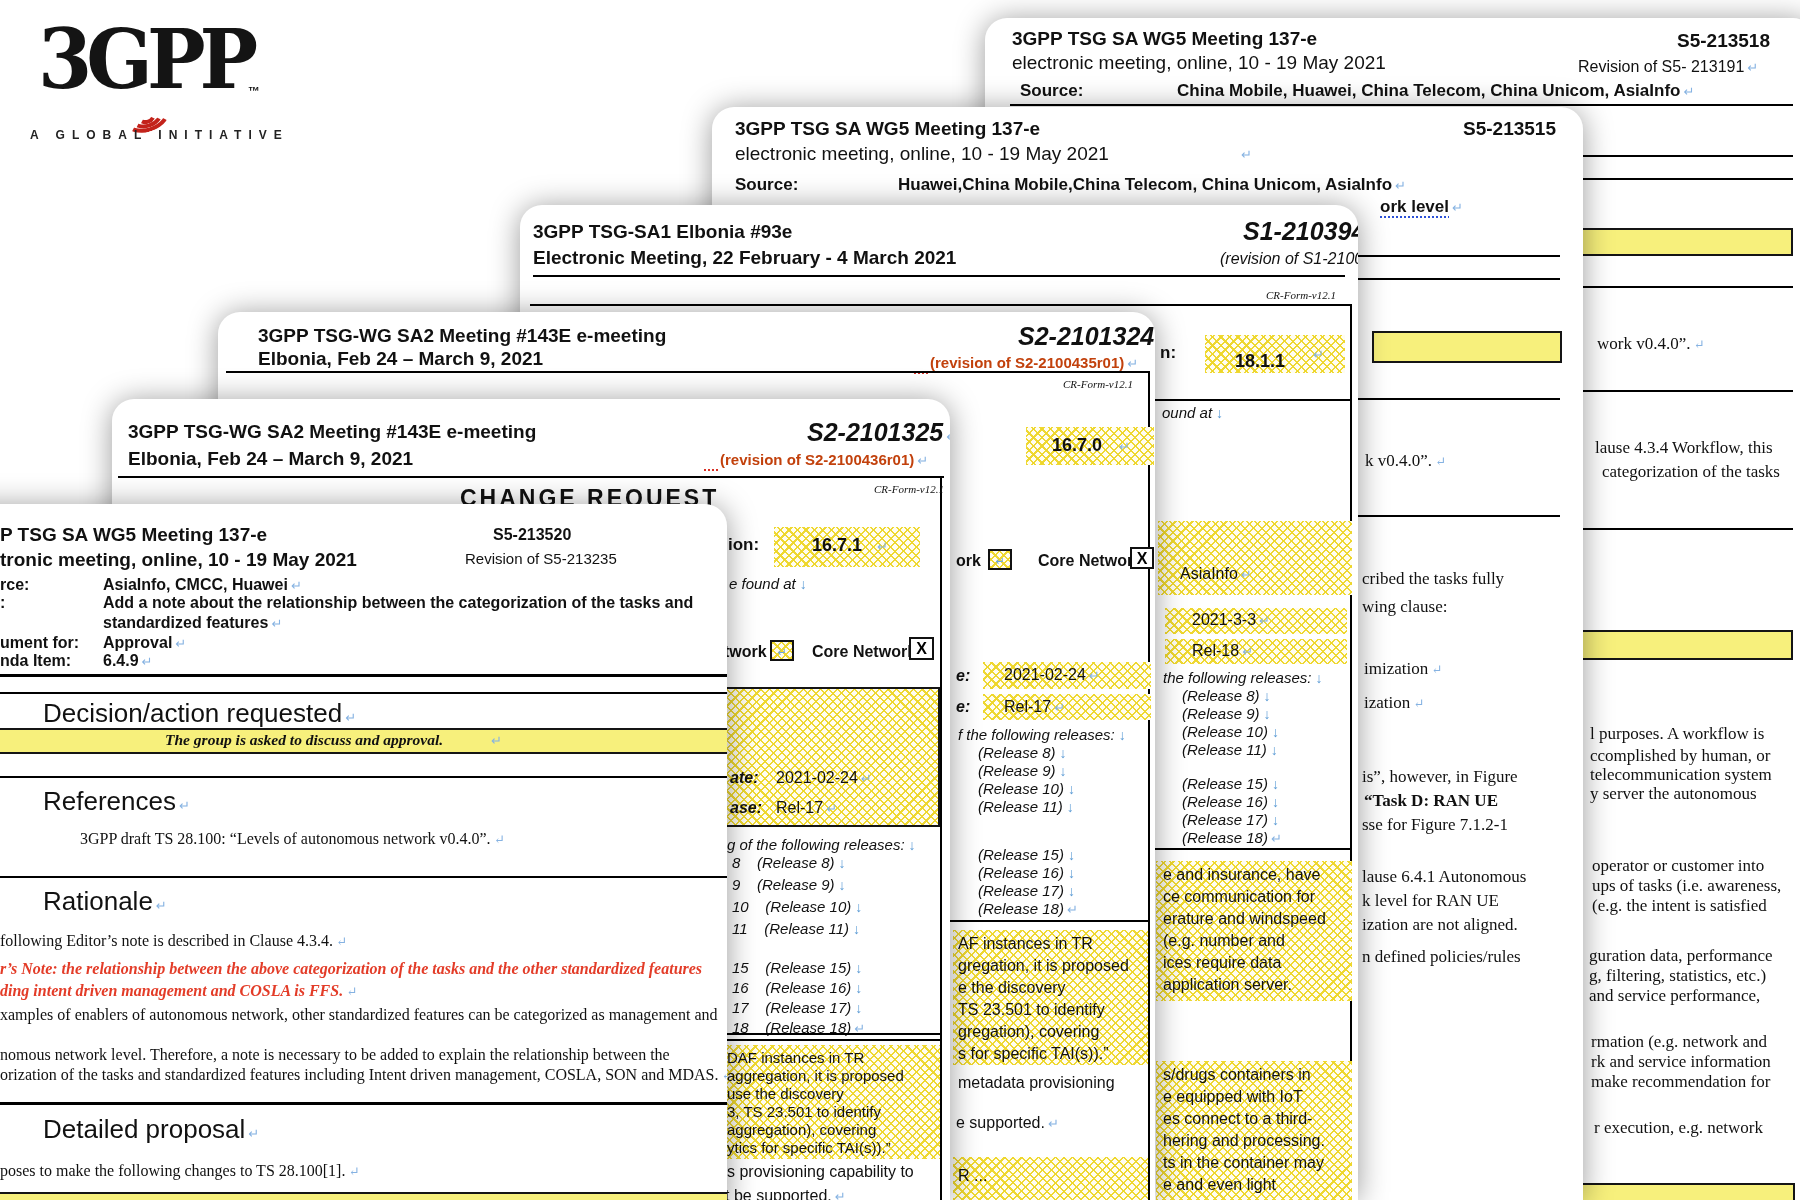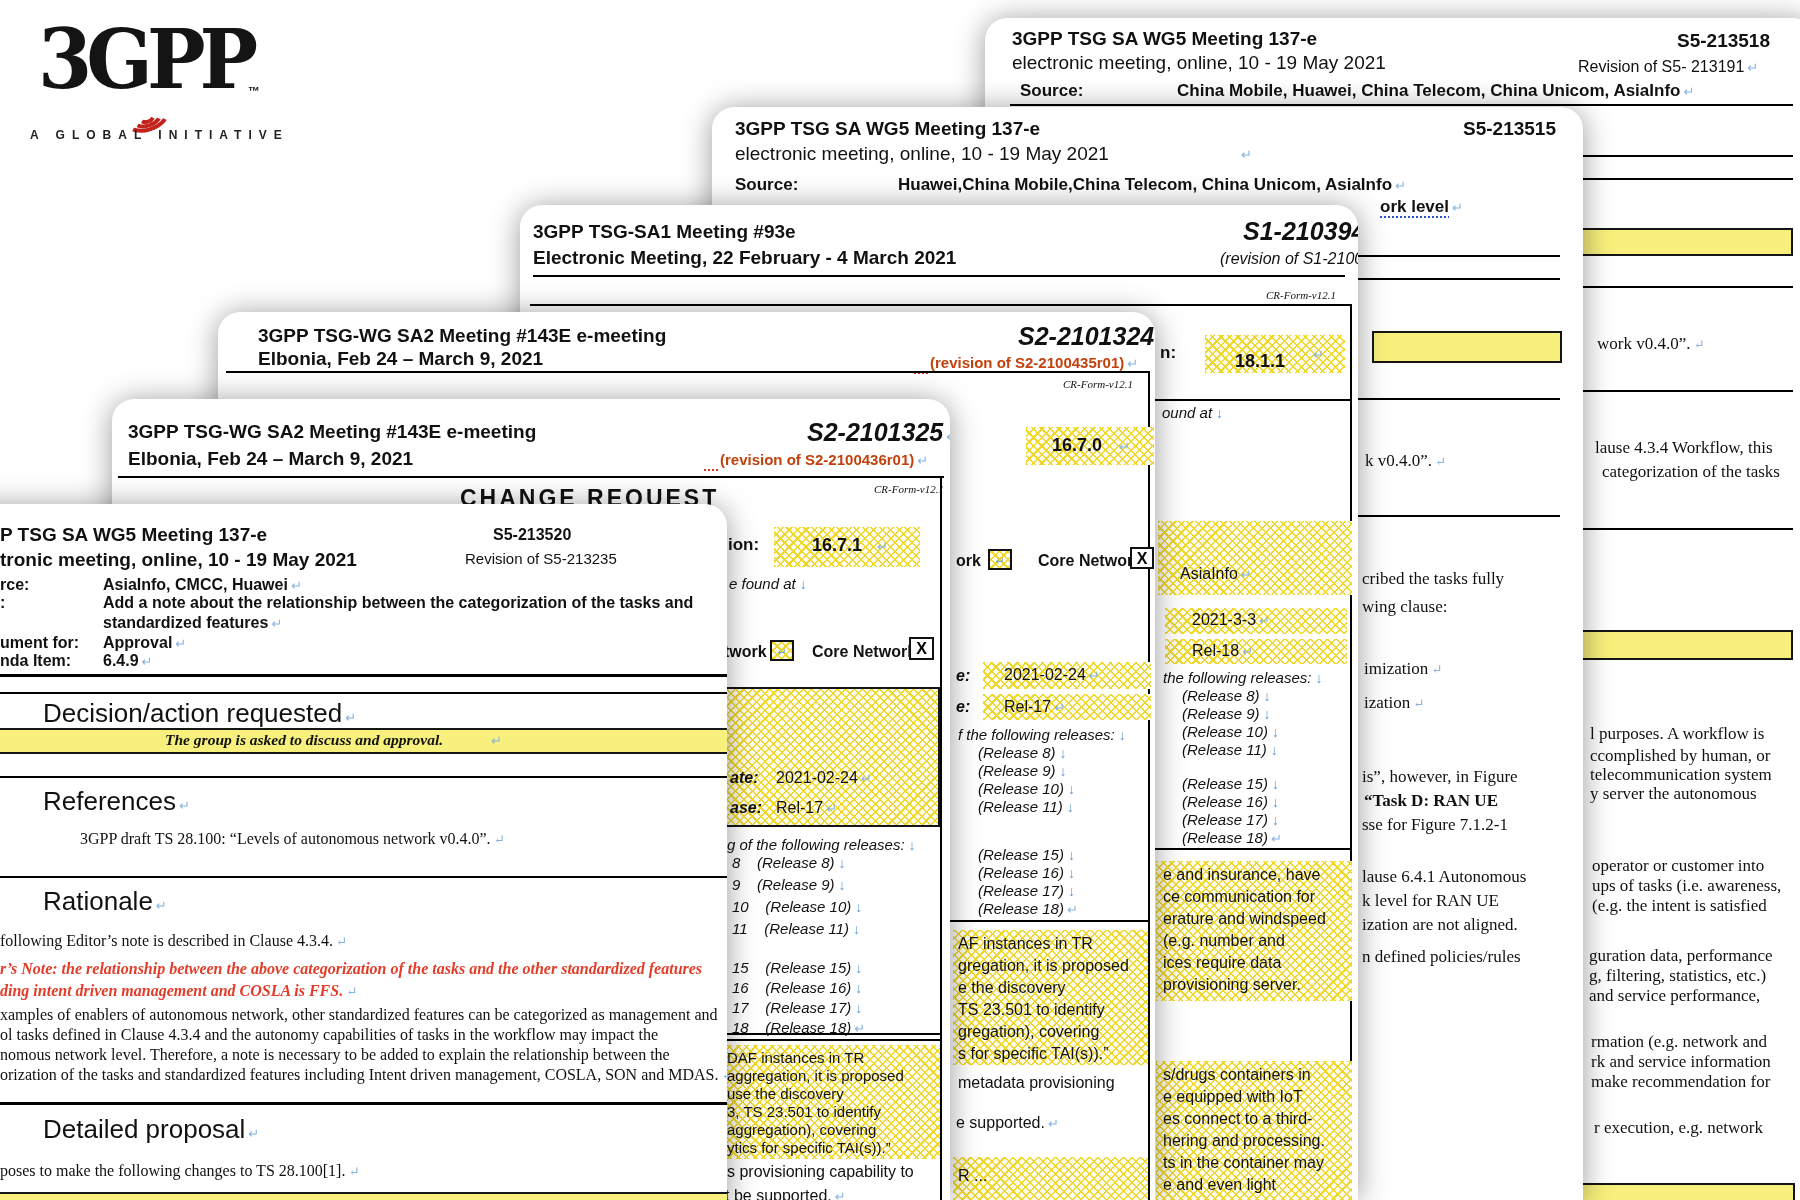--- a/index.html
+++ b/index.html
@@ -93,21 +93,21 @@
     <span class="t serif h17" style="left:650px;top:660px">is”, however, in Figure</span>
     <span class="t serif h17 b" style="left:652px;top:684px">“Task D: RAN UE</span>
     <span class="t serif h17" style="left:650px;top:708px">sse for Figure 7.1.2-1</span>
     <span class="t serif h17" style="left:650px;top:760px">lause 6.4.1 Autonomous</span>
     <span class="t serif h17" style="left:650px;top:784px">k level for RAN UE</span>
     <span class="t serif h17" style="left:650px;top:808px">ization are not aligned.</span>
     <span class="t serif h17" style="left:650px;top:840px">n defined policies/rules</span>
   </div>
 
   <div class="card" style="left:520px;top:205px;width:838px;height:995px;z-index:3">
-    <span class="t sans b h19" style="left:13px;top:16px">3GPP TSG-SA1 Meeting #93e</span>
+    <span class="t sans b h19" style="left:13px;top:16px">3GPP TSG-SA1 Elbonia #93e</span>
     <span class="t sans b h19" style="left:13px;top:42px">Electronic Meeting, 22 February - 4 March 2021</span>
     <span class="t sans doc-num pi" style="left:723px;top:12px">S1-210394</span>
     <span class="t sans i h16 pi" style="left:700px;top:45px">(revision of S1-210039)</span>
     <div class="rule" style="left:13px;top:70px;width:812px"></div>
     <span class="t serif i" style="left:746px;top:84px;font-size:11px">CR-Form-v12.1</span>
     <div class="rule" style="left:10px;top:99px;width:822px"></div>
     <div class="vrule" style="left:830px;top:99px;height:896px"></div>
     <div class="rule" style="left:10px;top:194px;width:822px"></div>
     <span class="t sans b h17" style="left:640px;top:138px">n:</span>
     <div class="xh" style="left:685px;top:130px;width:140px;height:38px"></div>
@@ -129,21 +129,21 @@
     <span class="t sans i h15 ar" style="left:662px;top:588px">(Release 16)</span>
     <span class="t sans i h15 ar" style="left:662px;top:606px">(Release 17)</span>
     <span class="t sans i h15 pi" style="left:662px;top:624px">(Release 18)</span>
     <div class="rule" style="left:600px;top:643px;width:232px"></div>
     <div class="xh" style="left:636px;top:656px;width:196px;height:140px"></div>
     <span class="t sans h16" style="left:643px;top:661px">e and insurance, have</span>
     <span class="t sans h16" style="left:643px;top:683px">ce communication for</span>
     <span class="t sans h16" style="left:643px;top:705px">erature and windspeed</span>
     <span class="t sans h16" style="left:643px;top:727px">(e.g. number and</span>
     <span class="t sans h16" style="left:643px;top:749px">ices require data</span>
-    <span class="t sans h16" style="left:643px;top:771px">provisioning server.</span>
+    <span class="t sans h16" style="left:643px;top:771px">application server.</span>
     <div class="xh" style="left:636px;top:856px;width:196px;height:139px"></div>
     <span class="t sans h16" style="left:643px;top:861px">s/drugs containers in</span>
     <span class="t sans h16" style="left:643px;top:883px">e equipped with IoT</span>
     <span class="t sans h16" style="left:643px;top:905px">es connect to a third-</span>
     <span class="t sans h16" style="left:643px;top:927px">hering and processing.</span>
     <span class="t sans h16" style="left:643px;top:949px">ts in the container may</span>
     <span class="t sans h16" style="left:643px;top:971px">e and even light</span>
     <span class="t sans h16" style="left:643px;top:993px">d environment data in</span>
   </div>
 
@@ -260,21 +260,20 @@
     <span class="t pi" style="left:548px;top:227px"></span>
     <div class="rule" style="left:0;top:272px;width:787px"></div>
     <span class="t sect pi" style="left:103px;top:282px">References</span>
     <span class="t serif h16 pi" style="left:140px;top:326px">3GPP draft TS 28.100: “Levels of autonomous network v0.4.0”.</span>
     <div class="rule" style="left:0;top:372px;width:787px"></div>
     <span class="t sect pi" style="left:103px;top:382px">Rationale</span>
     <span class="t serif h16 pi" style="left:60px;top:428px">following Editor’s note is described in Clause 4.3.4.</span>
     <span class="t serif b i h16 red" style="left:60px;top:456px">r’s Note: the relationship between the above categorization of the tasks and the other standardized features</span>
     <span class="t serif b i h16 red pi" style="left:60px;top:478px">ding intent driven management and COSLA is FFS.</span>
     <span class="t serif h16" style="left:60px;top:502px">xamples of enablers of autonomous network, other standardized features can be categorized as management and</span>
-    <span class="t serif h16" style="left:60px;top:522px">ol tasks defined in Clause 4.3.4 and the autonomy capabilities of tasks in the workflow may impact the</span>
     <span class="t serif h16" style="left:60px;top:542px">nomous network level. Therefore, a note is necessary to be added to explain the relationship between the</span>
     <span class="t serif h16 pi" style="left:60px;top:562px">orization of the tasks and standardized features including Intent driven management, COSLA, SON and MDAS.</span>
     <div class="rule" style="left:0;top:598px;width:787px;height:3px"></div>
     <span class="t sect pi" style="left:103px;top:610px">Detailed proposal</span>
     <span class="t serif h16 pi" style="left:60px;top:658px">poses to make the following changes to TS 28.100[1].</span>
     <div class="ybar" style="left:0;top:688px;width:787px;height:20px;border-left:none;border-right:none"></div>
   </div>
 
   <div style="position:absolute;left:30px;top:6px;width:260px;height:150px;z-index:10">
     <span class="logo-word" style="left:8px;top:8px">3GPP</span>

